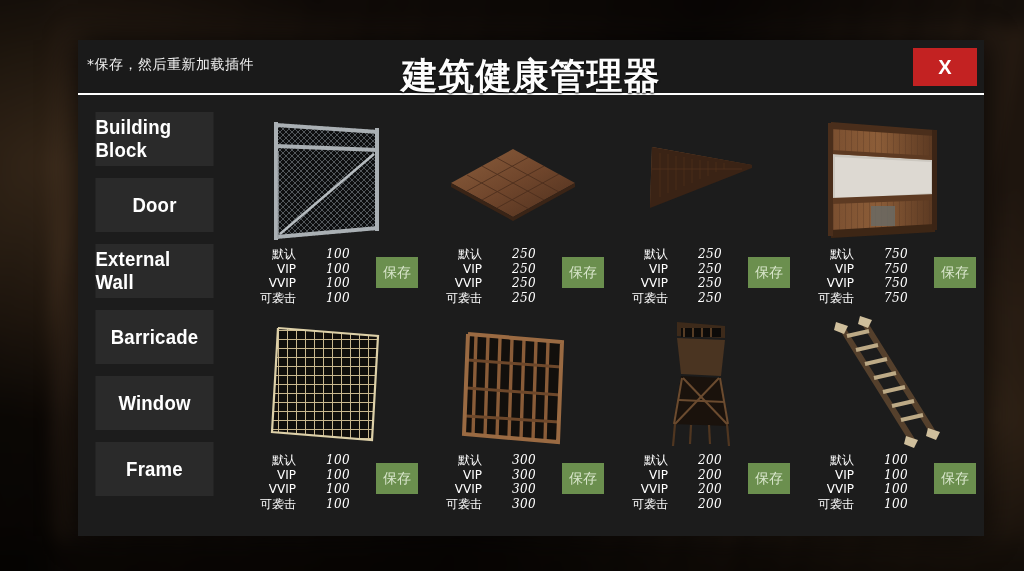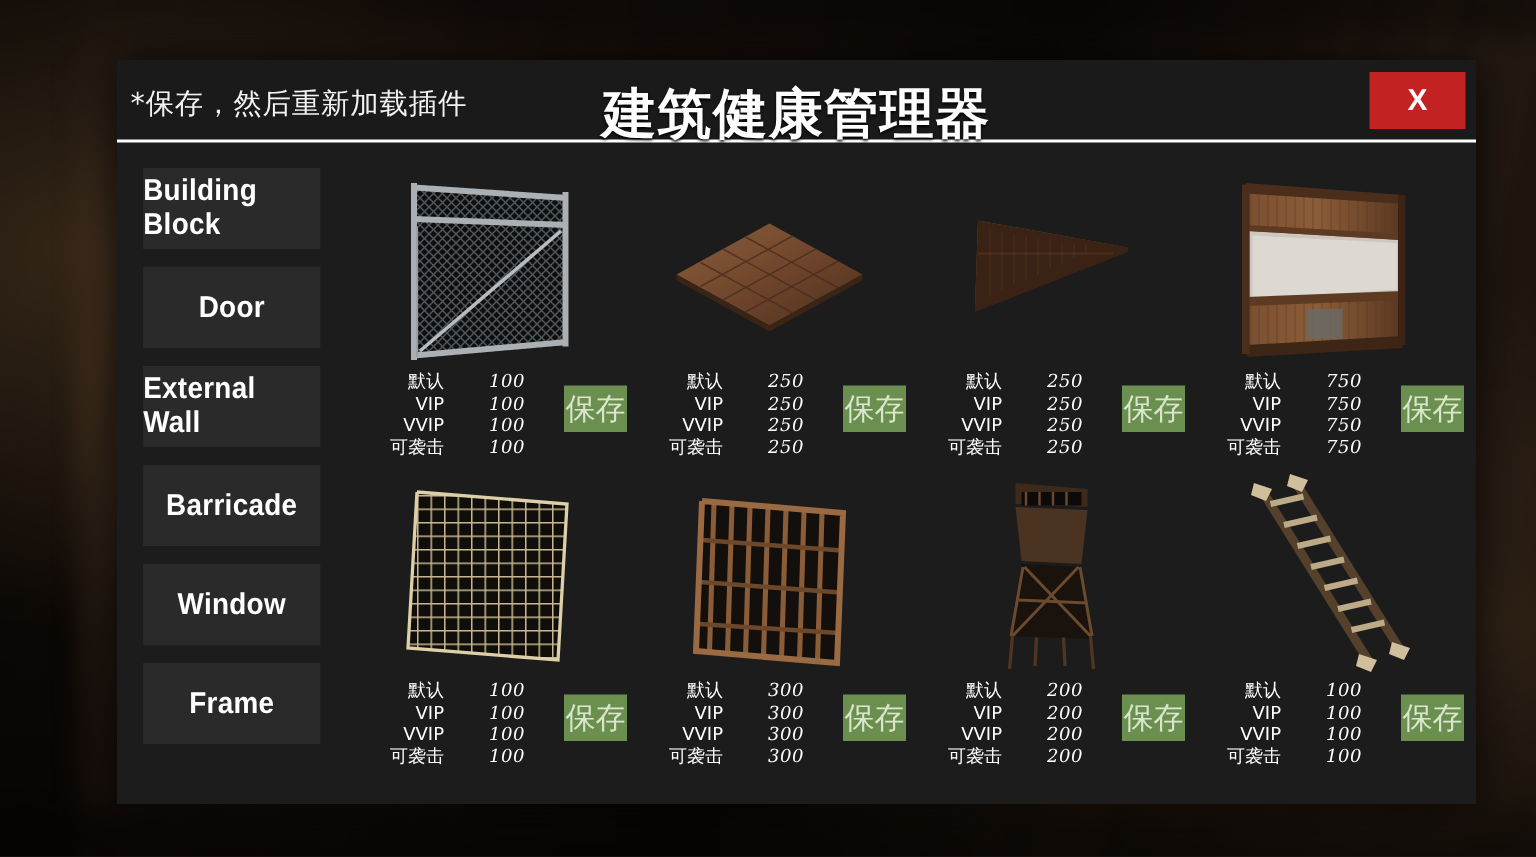--- a/index.html
+++ b/index.html
@@ -45,21 +45,21 @@
     box-shadow: 0 0 30px rgba(0,0,0,.8);
   }
   #titlebar {
     position: relative;
     height: 55px;
     background: #1a1a1a;
     border-bottom: 2px solid #ffffff;
   }
   #hint {
     position: absolute; left: 9px; top: 16px;
-    color: #f2f2f2; font-size: 19px; letter-spacing: .5px;
+    color: #f2f2f2; font-size: 14px; letter-spacing: .5px;
     font-family: "DejaVu Sans", "Liberation Sans", sans-serif;
   }
   #title {
     position: absolute; left: 0; right: 0; top: 12px;
     text-align: center;
     color: #fdfdfd; font-size: 36px; font-weight: bold;
     letter-spacing: 1px;
     font-family: "DejaVu Sans", "Liberation Sans", sans-serif;
     text-shadow: 0 1px 2px rgba(0,0,0,.9);
   }
@@ -129,21 +129,21 @@
     font-style: italic;
     letter-spacing: .4px;
     margin-left: 24px;
   }
   .save-btn {
     margin-left: 4px; margin-top: 10px;
     width: 42px; height: 31px;
     background: #6b8f4e;
     border: none;
     color: #d9e6cc;
-    font-size: 20px;
+    font-size: 14px;
     font-family: "DejaVu Sans", "Liberation Sans", sans-serif;
     display: flex; align-items: center; justify-content: center;
     cursor: pointer;
   }
 
   
   .art { display: block; }
 </style>
 </head>
 <body>

